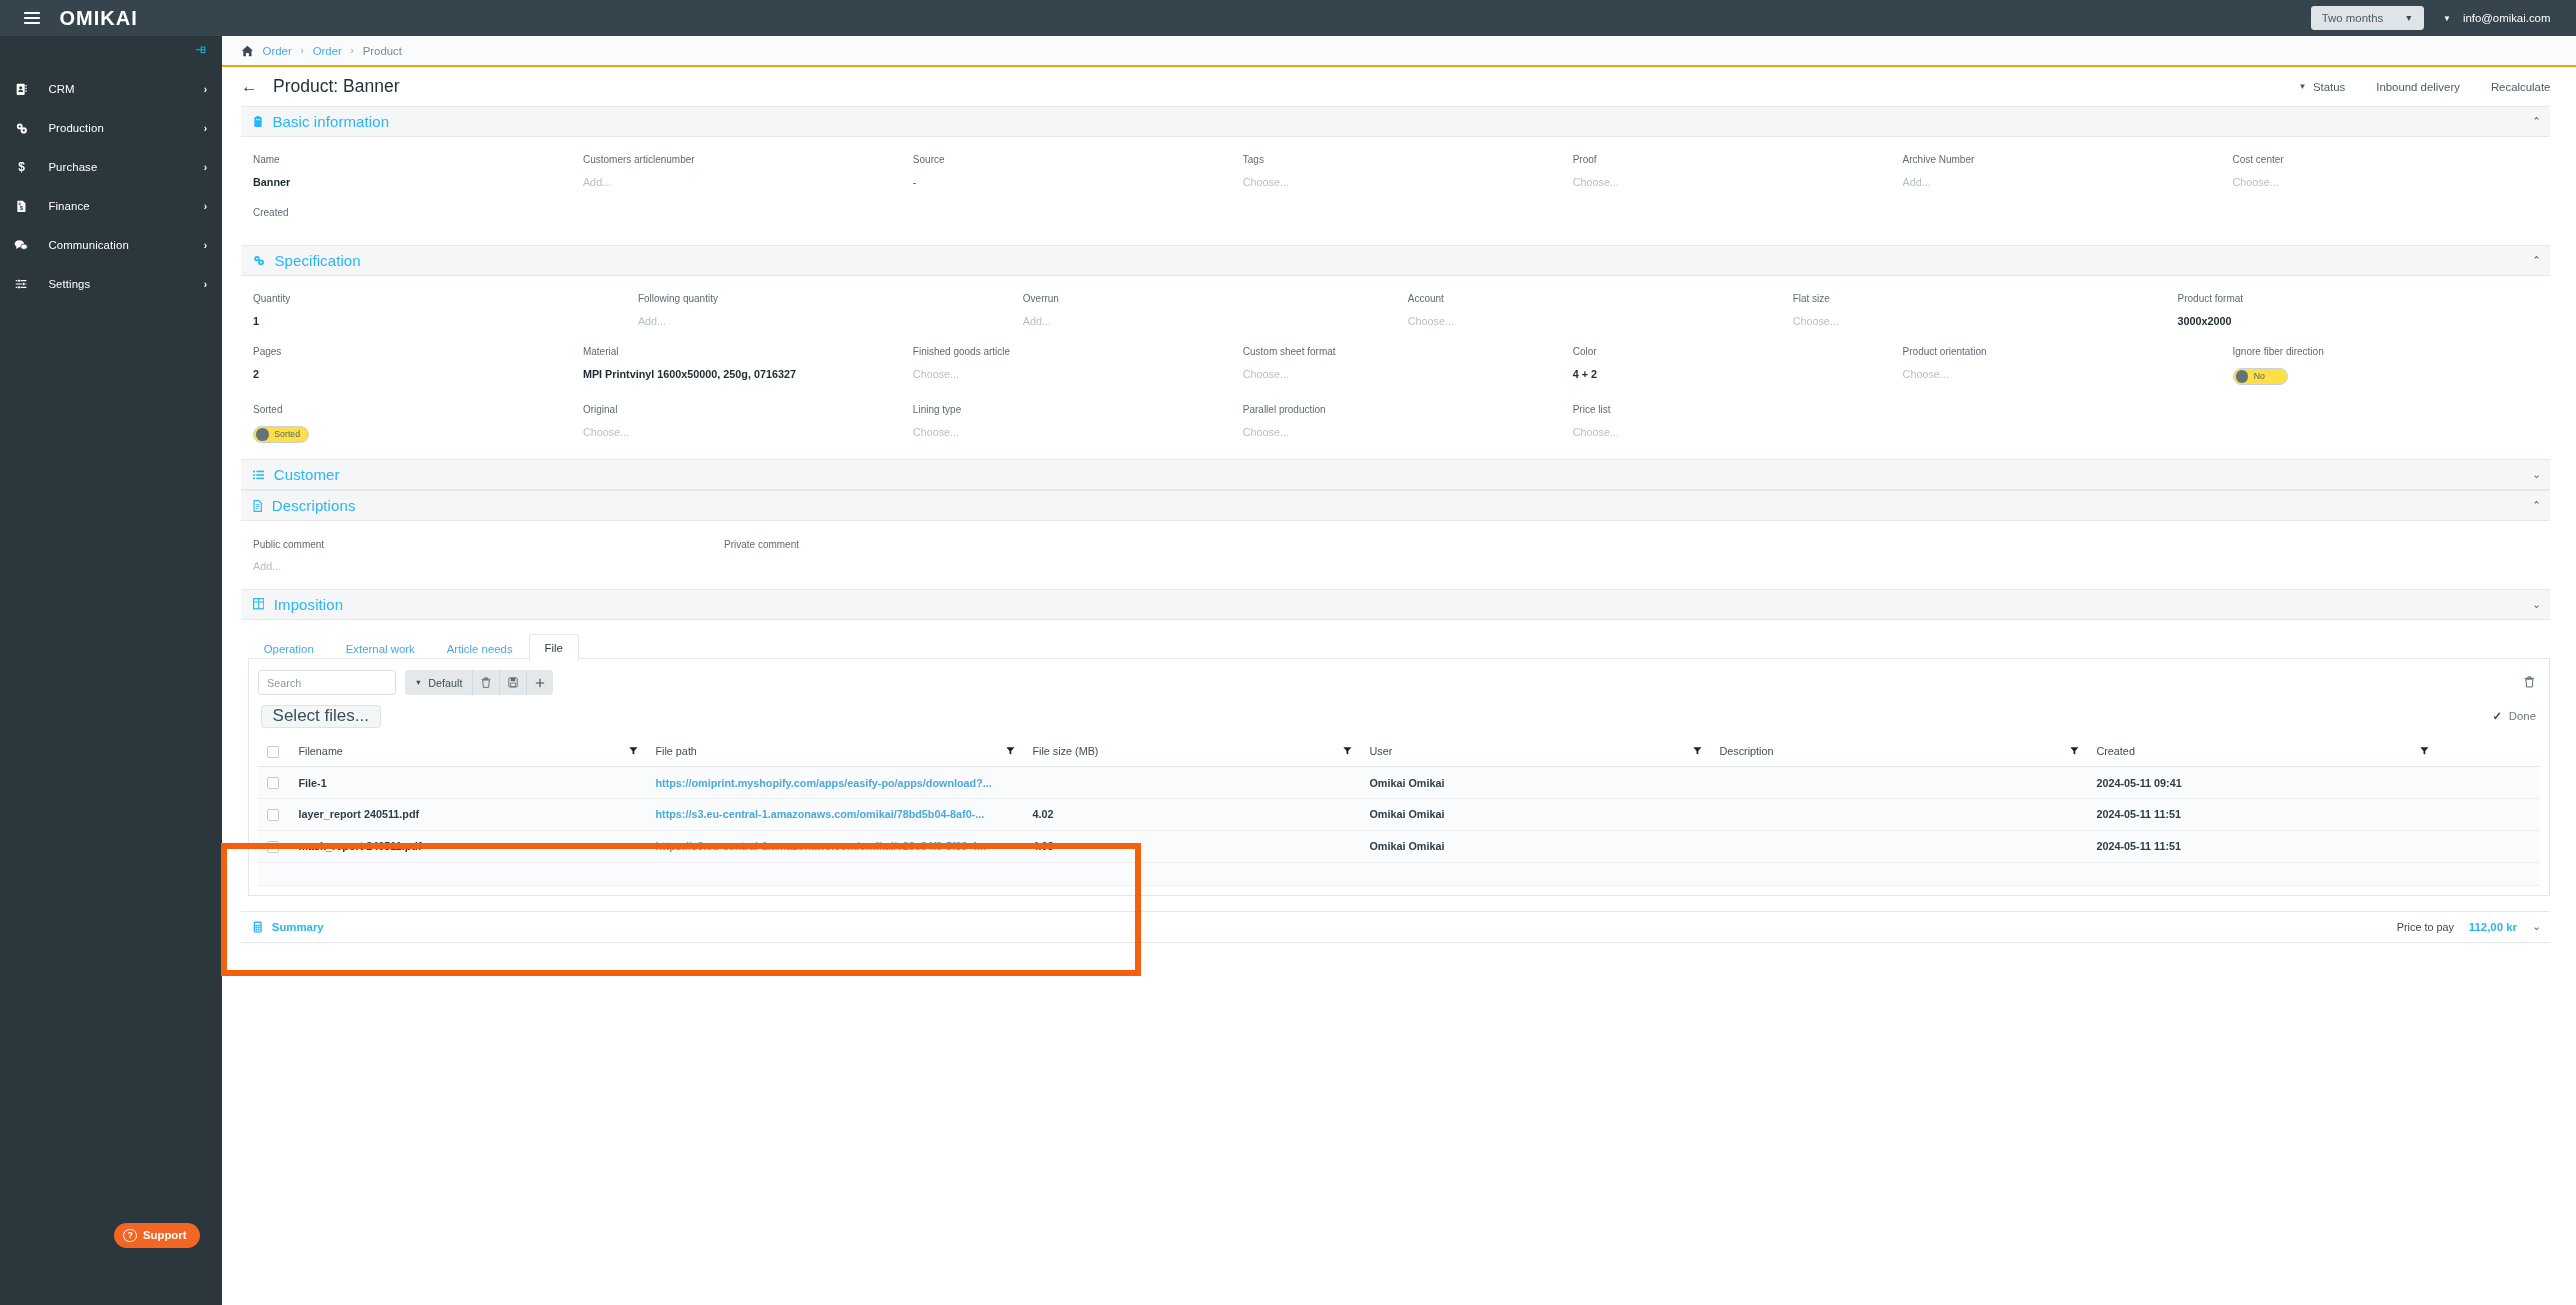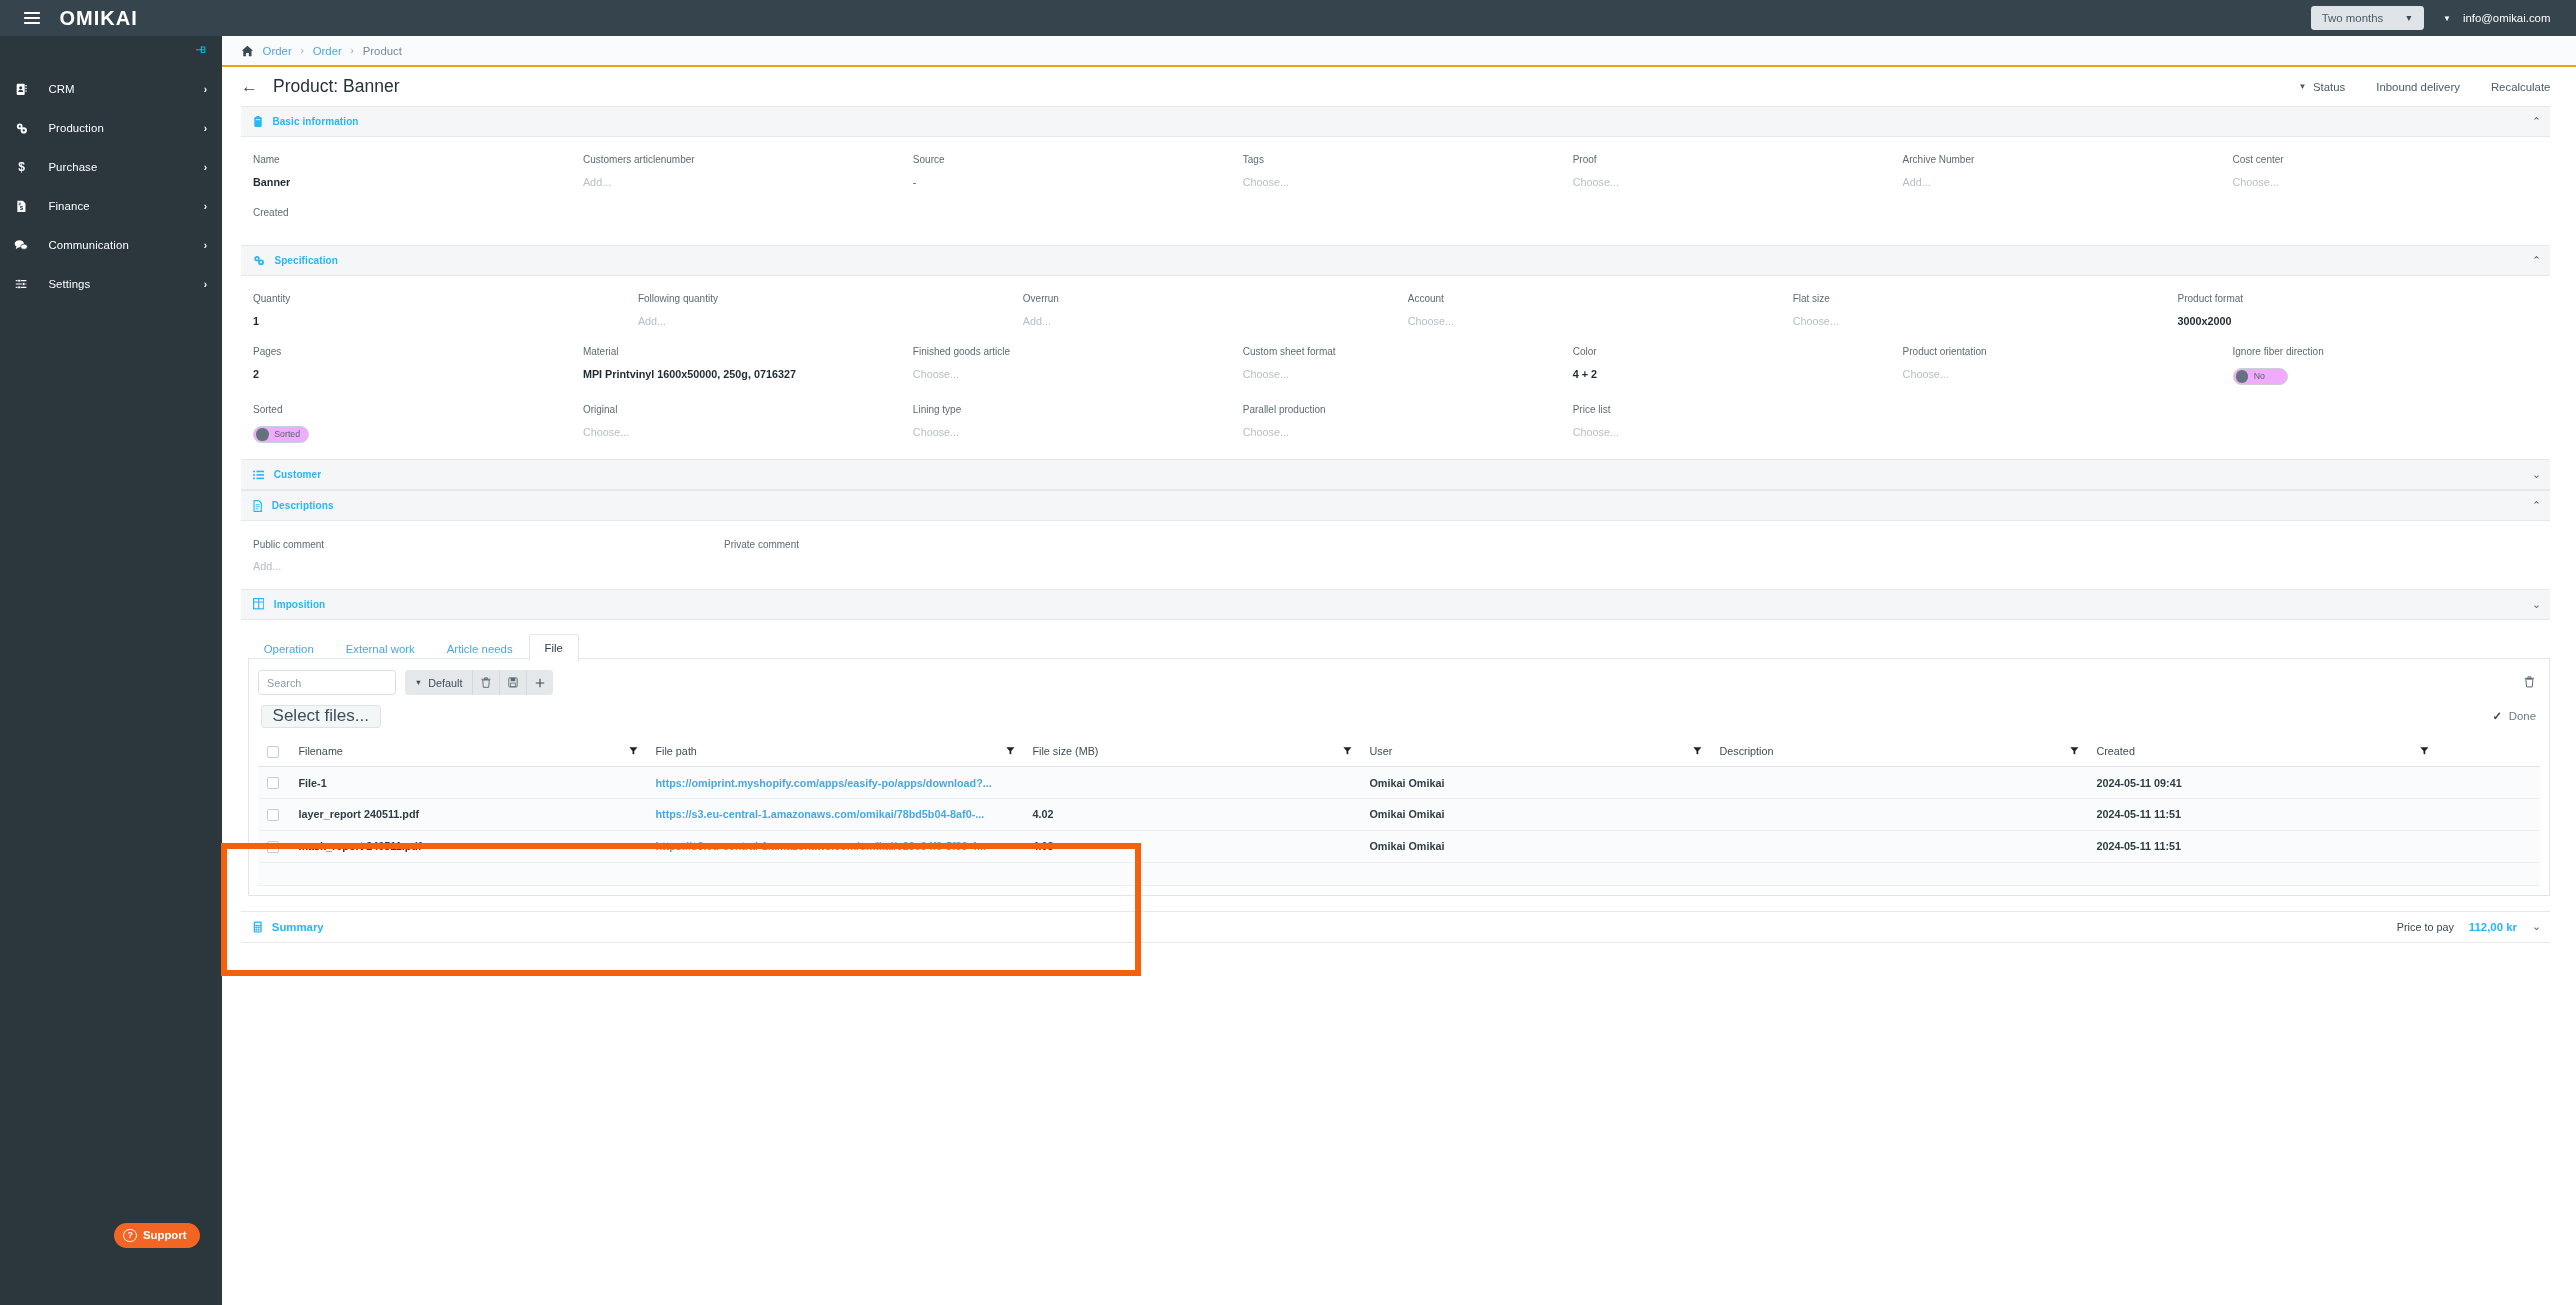--- a/index.html
+++ b/index.html
@@ -123,41 +123,41 @@
   .section-head {
     background: #f4f6f7;
     border-top: 0.7px solid #e6e9eb;
     border-bottom: 0.7px solid #e6e9eb;
     height: 31px;
     display: flex; align-items: center;
     padding: 0 9.4px 0 12px;
     cursor: pointer;
   }
   .section-head .sec-icon { color: #29b6f6; font-size: 12px; margin-right: 9.4px; display: flex; align-items:center;}
-  .section-head .sec-title { color: #29b6f6; font-size: 10px; font-weight: 700; letter-spacing: 0.1px;}
+  .section-head .sec-title { color: #29b6f6; font-size: 15px; font-weight: 400; letter-spacing: 0.1px;}
   .section-head .sec-toggle { margin-left: auto; color: #5b6b75; font-size: 10.8px; }
 
   .section-body { background: #ffffff; padding: 8px 0 6.7px 0; }
   .field-row { display: flex; width: 100%; }
   .field {
     flex: 1 1 0; min-width: 0;
     padding: 9.4px 13.5px 9.4px 12px;
   }
   .field-label { font-size: 10px; color: #5d6b74; margin-bottom: 10.8px; white-space: nowrap; }
   .field-value { font-size: 10.8px; color: #1f2b33; font-weight: 700; }
   .field-value.placeholder { color: #b7c0c6; font-weight: 400; }
   .field-value.plain { font-weight: 400; color:#455a64; }
   .field-value.link { color: #1f2b33; font-weight: 700; display: flex; align-items: center; gap: 6px; }
   .ext-icon { color: #29b6f6; font-size: 10px; display:flex; align-items:center;}
 
   .toggle {
     display: inline-flex; align-items: center;
     height: 17.5px; min-width: 55px;
     border: 0.7px solid #c9d1d6; border-radius: 9.4px;
-    background: #f0abfc; padding: 0 8px 0 2px; gap: 5.4px; cursor: pointer;
+    background: #fde047; padding: 0 8px 0 2px; gap: 5.4px; cursor: pointer;
   }
   .toggle .knob { width: 12.8px; height: 12.8px; border-radius: 50%; background: #64727b; flex: 0 0 12.8px;}
   .toggle .tg-label { font-size: 8.8px; color: #56646d; }
 
   
   .tabs-wrap { padding: 10.8px 0 0 6.7px; }
   .tabs { display: flex; align-items: flex-end; border-bottom: 0.7px solid #e1e6e9; }
   .tab {
     font-size: 11.4px; color: #4aa8e0; cursor: pointer;
     padding: 6.7px 15px 7.4px 15px;

